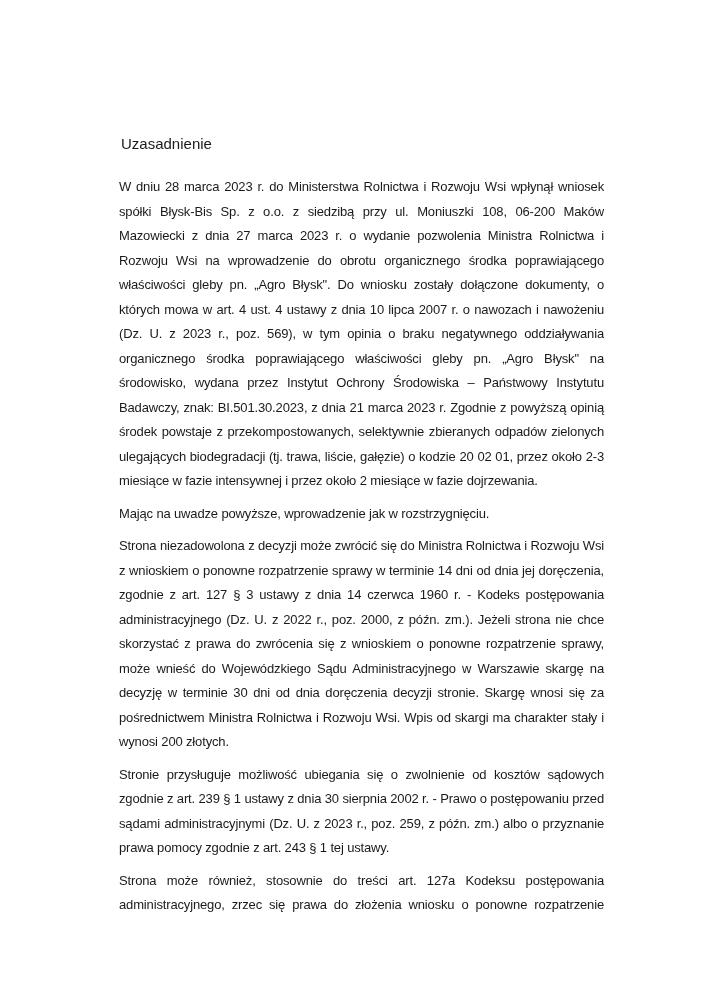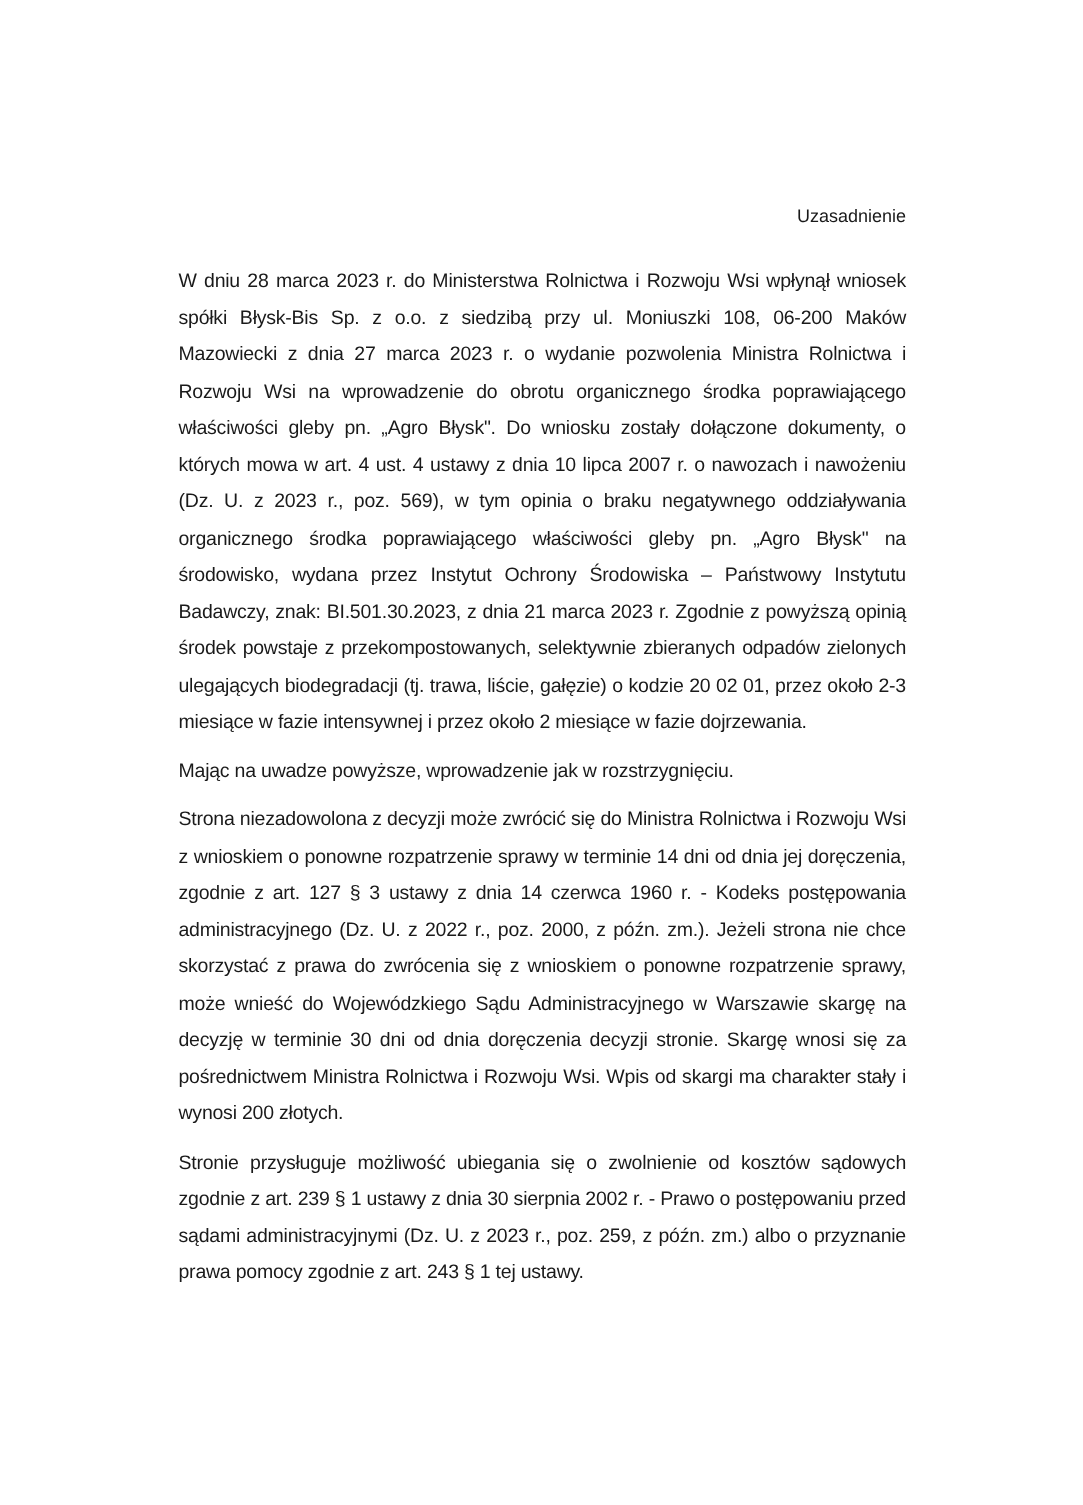--- a/index.html
+++ b/index.html
@@ -15,22 +15,22 @@
     font-family: "Liberation Sans", "DejaVu Sans", sans-serif;
     color: #1a1a1a;
   }
   .page {
     position: absolute;
     left: 119px;
     top: 134px;
     width: 485px;
   }
   .title {
-    text-align: right;
-    font-size: 12px;
+    text-align: left;
+    font-size: 15px;
     line-height: 20px;
     margin: 0 0 21px 0;
     padding-left: 2px;
     font-weight: normal;
   }
   .para {
     font-size: 13px;
     line-height: 24.5px;
     text-align: justify;
     margin: 0 0 8px 0;
@@ -39,13 +39,14 @@
 </style>
 </head>
 <body>
 
 <div class="page">
   <h1 class="title">Uzasadnienie</h1>
   <p class="para">W dniu 28 marca 2023 r. do Ministerstwa Rolnictwa i Rozwoju Wsi wpłynął wniosek spółki Błysk-Bis Sp. z o.o. z siedzibą przy ul. Moniuszki 108, 06-200 Maków Mazowiecki z dnia 27 marca 2023 r. o wydanie pozwolenia Ministra Rolnictwa i Rozwoju Wsi na wprowadzenie do obrotu organicznego środka poprawiającego właściwości gleby pn. „Agro Błysk". Do wniosku zostały dołączone dokumenty, o których mowa w art. 4 ust. 4 ustawy z dnia 10 lipca 2007 r. o nawozach i nawożeniu (Dz. U. z 2023 r., poz. 569), w tym opinia o braku negatywnego oddziaływania organicznego środka poprawiającego właściwości gleby pn. „Agro Błysk" na środowisko, wydana przez Instytut Ochrony Środowiska – Państwowy Instytutu Badawczy, znak: BI.501.30.2023, z dnia 21 marca 2023 r. Zgodnie z powyższą opinią środek powstaje z przekompostowanych, selektywnie zbieranych odpadów zielonych ulegających biodegradacji (tj. trawa, liście, gałęzie) o kodzie 20 02 01, przez około 2-3 miesiące w fazie intensywnej i przez około 2 miesiące w fazie dojrzewania.</p>
   <p class="para">Mając na uwadze powyższe, wprowadzenie jak w rozstrzygnięciu.</p>
   <p class="para">Strona niezadowolona z decyzji może zwrócić się do Ministra Rolnictwa i Rozwoju Wsi z wnioskiem o ponowne rozpatrzenie sprawy w terminie 14 dni od dnia jej doręczenia, zgodnie z art. 127 § 3 ustawy z dnia 14 czerwca 1960 r. - Kodeks postępowania administracyjnego (Dz. U. z 2022 r., poz. 2000, z późn. zm.). Jeżeli strona nie chce skorzystać z prawa do zwrócenia się z wnioskiem o ponowne rozpatrzenie sprawy, może wnieść do Wojewódzkiego Sądu Administracyjnego w Warszawie skargę na decyzję w terminie 30 dni od dnia doręczenia decyzji stronie. Skargę wnosi się za pośrednictwem Ministra Rolnictwa i Rozwoju Wsi. Wpis od skargi ma charakter stały i wynosi 200 złotych.</p>
   <p class="para">Stronie przysługuje możliwość ubiegania się o zwolnienie od kosztów sądowych zgodnie z art. 239 § 1 ustawy z dnia 30 sierpnia 2002 r. - Prawo o postępowaniu przed sądami administracyjnymi (Dz. U. z 2023 r., poz. 259, z późn. zm.) albo o przyznanie prawa pomocy zgodnie z art. 243 § 1 tej ustawy.</p>
+  <p class="para" style="text-align-last: justify;">Strona może również, stosownie do treści art. 127a Kodeksu postępowania administracyjnego, zrzec się prawa do złożenia wniosku o ponowne rozpatrzenie</p>
 </div>
 
 </body></html>

